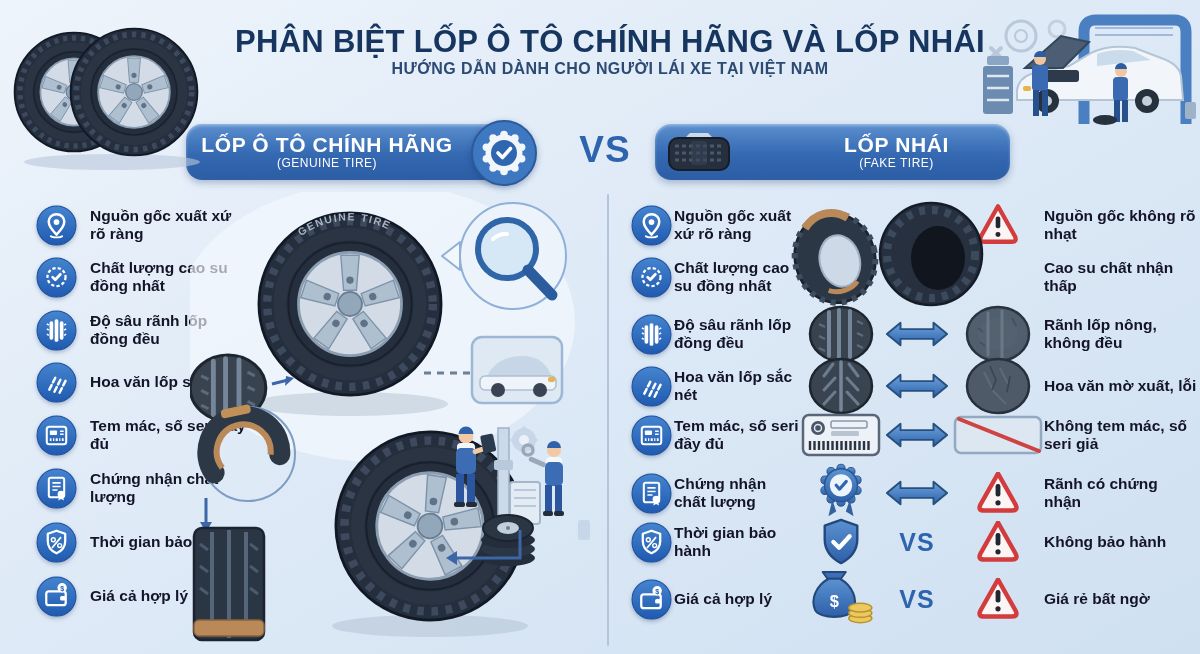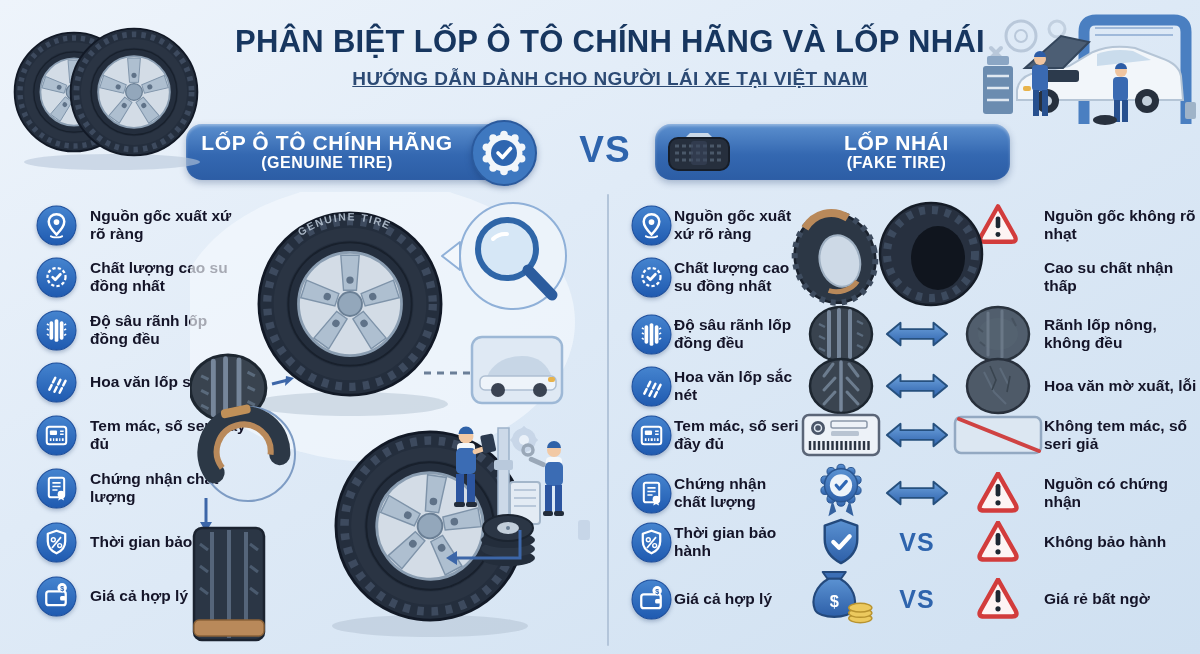--- a/index.html
+++ b/index.html
@@ -2,32 +2,32 @@
 <html><head>
 <meta charset="utf-8">
 <style>
   html,body{margin:0;padding:0;}
   .stage{position:relative;width:1200px;height:654px;overflow:hidden;
     background:linear-gradient(150deg,#eef4fb 0%,#e0ebf7 40%,#cfe0f1 100%);
     font-family:"Liberation Sans",sans-serif;}
   
   .header{position:absolute;left:190px;top:24px;width:840px;text-align:center;}
   .title{font-size:31px;font-weight:800;color:#17365f;letter-spacing:.3px;}
-  .subtitle{font-size:19px;font-weight:700;color:#2c4a74;margin-top:8px;letter-spacing:.4px;text-decoration:underline;}
+  .subtitle{font-size:16px;font-weight:700;color:#2c4a74;letter-spacing:.4px;}
   .tires-tl{position:absolute;left:12px;top:14px;z-index:3;}
   .garage{position:absolute;left:983px;top:2px;}
   
   .banner{position:absolute;top:124px;height:56px;border-radius:16px;z-index:2;
     background:linear-gradient(180deg,#5c90cf 0%,#3468b1 55%,#2c5da5 100%);
     box-shadow:0 3px 7px rgba(25,55,105,.30), inset 0 2px 3px rgba(255,255,255,.35);
     display:flex;flex-direction:column;align-items:center;justify-content:center;color:#fff;}
   .banner-genuine{left:186px;width:334px;padding-right:52px;box-sizing:border-box;}
   .banner-fake{left:655px;width:355px;padding-left:128px;box-sizing:border-box;}
   .banner-title{font-size:21px;font-weight:800;letter-spacing:.6px;line-height:1.08;}
-  .banner-sub{font-size:16px;font-weight:700;letter-spacing:.5px;}
+  .banner-sub{font-size:12px;font-weight:400;letter-spacing:.5px;}
   .badge{position:absolute;left:470px;top:119px;z-index:4;filter:drop-shadow(0 2px 3px rgba(20,50,100,.35));}
   .fake-tire-ic{position:absolute;left:667px;top:131px;z-index:4;}
   .vs-big{position:absolute;left:560px;top:129px;width:90px;text-align:center;
     font-size:37px;font-weight:800;color:#2e64ad;letter-spacing:1px;}
   
   .litem{position:absolute;left:36px;width:212px;height:50px;display:flex;align-items:center;gap:13px;}
   .cicon{width:41px;height:41px;flex:0 0 41px;filter:drop-shadow(0 2px 2px rgba(20,50,100,.30));}
   .icbg{fill:url(#gradIcon);stroke:#1c4d9b;stroke-width:1;}
   .item-label{font-size:15.5px;font-weight:700;color:#141428;line-height:1.16;}
   .divider{position:absolute;left:607px;top:194px;width:2px;height:452px;background:#b3c5da;border-radius:2px;}
@@ -581,21 +581,21 @@
           <svg width="68" height="28" viewBox="0 0 70 28">
             <use href="#dbl-arrow" transform="translate(35,14)"></use>
           </svg>
         </div>
       <div class="cell">
           <svg width="48" height="42" viewBox="0 0 48 42">
             <use href="#warn-tri" transform="translate(24,21)"></use>
           </svg>
         </div>
       <div class="cell cell-text">
-          <span class="item-label">Nguồn có chứng nhận</span>
+          <span class="item-label">Rãnh có chứng nhận</span>
         </div>
     </div>
 
     <div class="crow" style="top:517px">
       <div class="cell">
           <svg class="cicon" viewBox="0 0 40 40">
             <circle class="icbg" cx="20" cy="20" r="19"></circle>
             <use href="#icon-shield"></use>
           </svg>
         </div>

